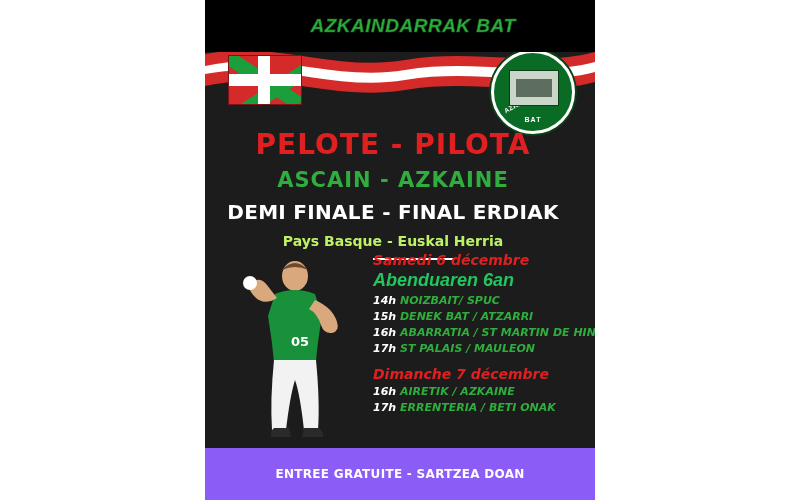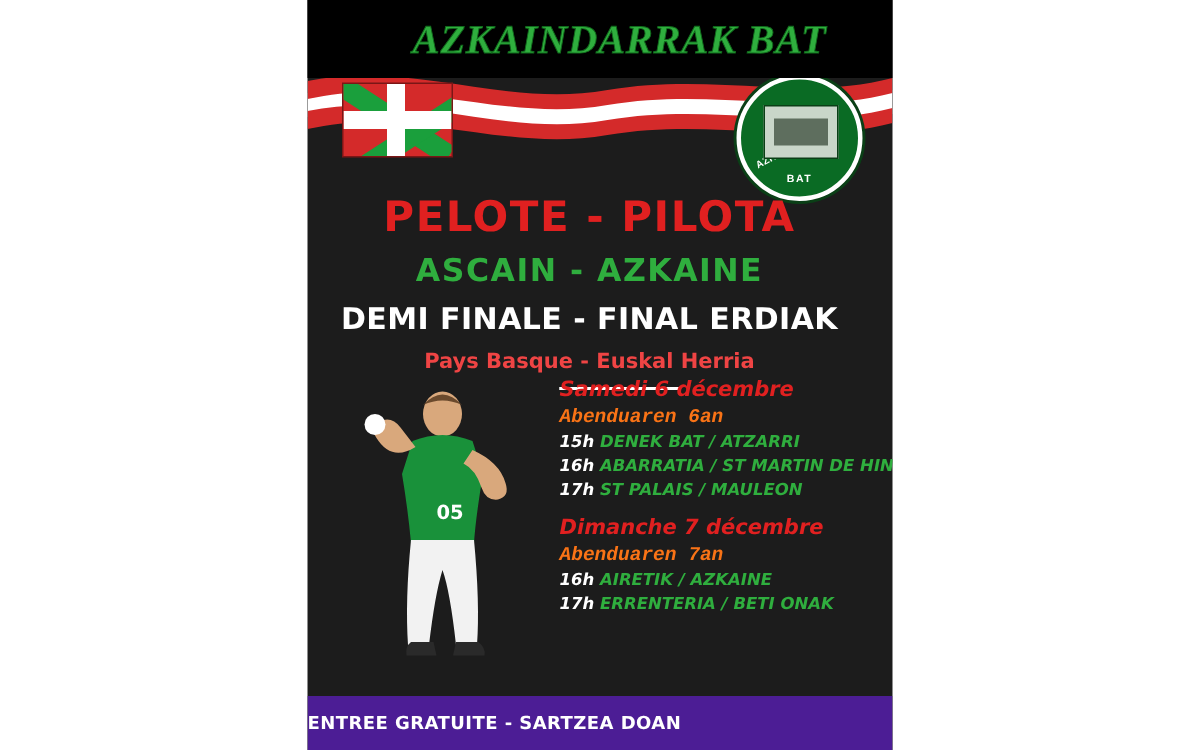--- a/index.html
+++ b/index.html
@@ -35,24 +35,24 @@
     left: 205px;
     top: 0px;
     width: 390px;
     height: 52px;
     background: #000000;
     display: flex;
     align-items: center;
     justify-content: center;
   }
   .poster-title {
-    font-family: Liberation Serif, serif;
+    font-family: Liberation Sans, sans-serif;
     font-weight: bold;
     font-style: italic;
-    font-size: 27px;
+    font-size: 19px;
     color: #2fae3e;
     letter-spacing: 0.5px;
     -webkit-text-stroke: 0.6px #116a1c;
     white-space: nowrap;
     margin-left: 26px;
   }
   
   .ribbon {
     position: absolute;
     left: 0;
@@ -194,21 +194,21 @@
     font-size: 20px;
     color: #ffffff;
     letter-spacing: 0.3px;
     text-align: center;
   }
   .h-pays {
     margin-top: 9px;
     font-family: "DejaVu Sans", sans-serif;
     font-weight: bold;
     font-size: 14px;
-    color: #ef4444;
+    color: #bef264;
   }
   .divider {
     width: 120px;
     height: 2px;
     background: #ffffff;
     margin: 9px auto 0 auto;
   }
   
   .player {
     position: absolute;
@@ -227,48 +227,49 @@
     text-align: left;
   }
   .day-fr {
     font-family: "DejaVu Sans", sans-serif;
     font-weight: bold;
     font-style: italic;
     font-size: 14px;
     color: #e02020;
   }
   .day-eu {
-    font-family: Liberation Mono, monospace;
+    font-family: Liberation Sans, sans-serif;
     font-weight: bold;
     font-style: italic;
-    font-size: 13px;
-    color: #f97316;
+    font-size: 18px;
+    color: #22c55e;
     margin-top: 2px;
   }
   .match {
     font-family: "DejaVu Sans", sans-serif;
     font-weight: bold;
     font-style: italic;
     font-size: 11px;
     margin-top: 3px;
     white-space: nowrap;
   }
   .match .time { color: #ffffff; }
   .match .teams { color: #2fae3e; }
   .block2 { margin-top: 11px; }
   
   .footer-band {
     position: absolute;
     left: 0;
     bottom: 0;
     width: 390px;
-    height: 36px;
-    background: #4c1d95;
+    height: 52px;
+    background: #8b5cf6;
     display: flex;
     align-items: center;
+    justify-content: center;
   }
   .footer-text {
     font-family: "DejaVu Sans", sans-serif;
     font-weight: bold;
     font-size: 12px;
     color: #ffffff;
     letter-spacing: 0.3px;
   }
 </style>
 </head>
@@ -329,36 +330,39 @@
         <path d="M81,178 l15,0 q5,4 4,9 l-21,0 Z" fill="#2a2a2a"></path>
       </svg>
     </div>
 
     <div class="schedule">
 
       <div>
         <div class="day-fr">Samedi 6 décembre</div>
         <div class="day-eu">Abenduaren 6an</div>
         <div class="match">
+          <span class="time">14h</span>
+          <span class="teams">NOIZBAIT/ SPUC</span>
+        </div>
+        <div class="match">
           <span class="time">15h</span>
           <span class="teams">DENEK BAT / ATZARRI</span>
         </div>
         <div class="match">
           <span class="time">16h</span>
           <span class="teams">ABARRATIA / ST MARTIN DE HINX</span>
         </div>
         <div class="match">
           <span class="time">17h</span>
           <span class="teams">ST PALAIS / MAULEON</span>
         </div>
       </div>
 
       <div class="block2">
         <div class="day-fr">Dimanche 7 décembre</div>
-        <div class="day-eu">Abenduaren 7an</div>
         <div class="match">
           <span class="time">16h</span>
           <span class="teams">AIRETIK / AZKAINE</span>
         </div>
         <div class="match">
           <span class="time">17h</span>
           <span class="teams">ERRENTERIA / BETI ONAK</span>
         </div>
       </div>
 

